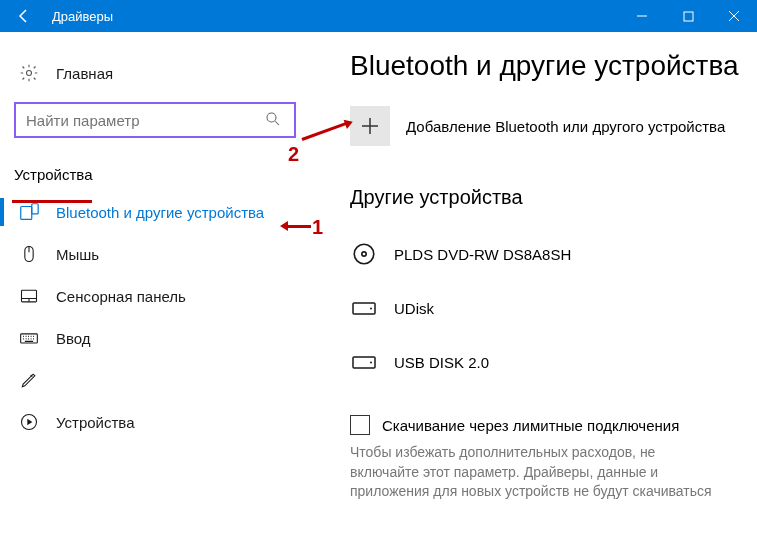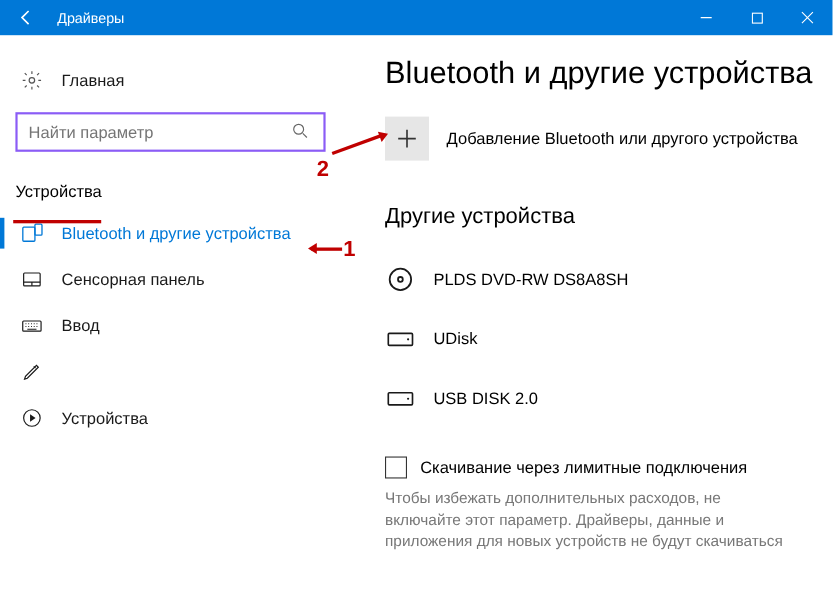--- a/index.html
+++ b/index.html
@@ -113,20 +113,29 @@
         <svg width="22" height="22" viewBox="0 0 24 24">
             <rect x="3" y="6" width="12" height="14" rx="1"></rect>
             <rect x="15" y="3" width="7" height="11" rx="1"></rect>
           </svg>
       </span>
       <span>Bluetooth и другие устройства</span>
     </div>
     <div class="side-row">
       <span class="ic">
         <svg width="20" height="20" viewBox="0 0 24 24">
+            <rect x="7" y="3" width="10" height="18" rx="5"></rect>
+            <path d="M12 3v7"></path>
+          </svg>
+      </span>
+      <span>Мышь</span>
+    </div>
+    <div class="side-row">
+      <span class="ic">
+        <svg width="20" height="20" viewBox="0 0 24 24">
             <rect x="3" y="5" width="18" height="14" rx="1"></rect>
             <path d="M3 15h18M12 15v4"></path>
           </svg>
       </span>
       <span>Сенсорная панель</span>
     </div>
     <div class="side-row">
       <span class="ic">
         <svg width="20" height="20" viewBox="0 0 24 24">
             <rect x="2" y="7" width="20" height="11" rx="1"></rect>

